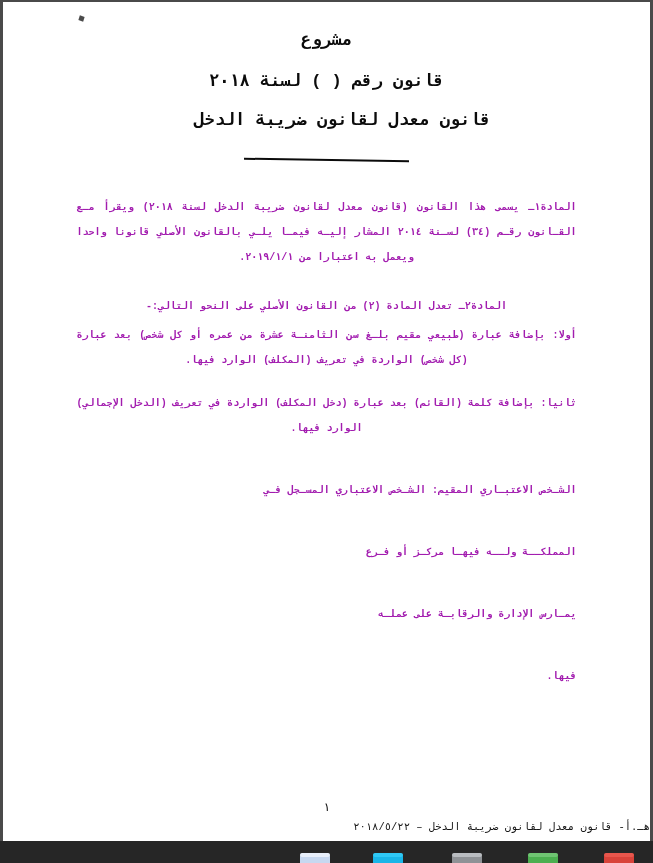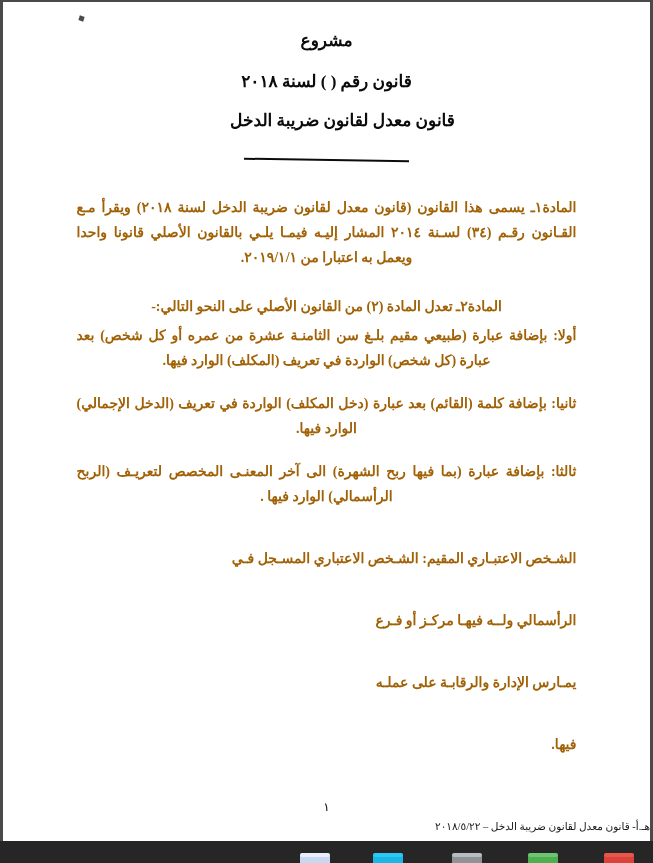--- a/index.html
+++ b/index.html
@@ -21,20 +21,21 @@
     left: 0;
     top: 0;
     width: 653px;
     height: 841px;
     background: #ffffff;
     box-sizing: border-box;
     border-left: 3px solid #4a4a4a;
     border-right: 3px solid #4a4a4a;
     border-top: 2px solid #4a4a4a;
     overflow: hidden;
+    font-family: Liberation Mono, monospace;
   }
 
   .speck {
     position: absolute;
     left: 76px;
     top: 14px;
     width: 5px;
     height: 5px;
     background: #2b2b2b;
     transform: rotate(18deg);
@@ -70,23 +71,23 @@
     transform: rotate(0.9deg);
   }
 
   
   .doc-body {
     margin: 0 auto;
     width: 500px;
     padding-top: 34px;
   }
   .para {
-    font-size: 14px;
+    font-size: 10px;
     font-weight: 700;
-    color: #a16207;
+    color: #a21caf;
     line-height: 25px;
     text-align: justify;
     text-align-last: center;
     margin: 0 0 4px 0;
     direction: rtl;
   }
   .para.gap-md { margin-bottom: 18px; }
   .para.gap-lg { margin-bottom: 24px; }
 
   .para.ragged {
@@ -165,26 +166,25 @@
   <div class="doc-body">
 
     <p class="para gap-lg">المادة١ـ يسمى هذا القانون (قانون معدل لقانون ضريبة الدخل لسنة ٢٠١٨) ويقرأ مـع القـانون رقـم (٣٤) لسـنة ٢٠١٤ المشار إليـه فيمـا يلـي بالقانون الأصلي قانونا واحدا ويعمل به اعتبارا من ٢٠١٩/١/١.</p>
 
     <p class="para">المادة٢ـ تعدل المادة (٢) من القانون الأصلي على النحو التالي:-</p>
 
     <p class="para gap-md">أولا: بإضافة عبارة (طبيعي مقيم بلـغ سن الثامنـة عشرة من عمره أو كل شخص) بعد عبارة (كل شخص) الواردة في تعريف (المكلف) الوارد فيها.</p>
 
     <p class="para gap-md">ثانيا: بإضافة كلمة (القائم) بعد عبارة (دخل المكلف) الواردة في تعريف (الدخل الإجمالي) الوارد فيها.</p>
 
-    <p class="para gap-lg">ثالثا: بإضافة عبارة (بما فيها ربح الشهرة) الى آخر المعنـى المخصص لتعريـف (الربح الرأسمالي) الوارد فيها .</p>
 
 
     <div class="para ragged">
       <span class="ln l1">الشـخص الاعتبـاري المقيم: الشـخص الاعتباري المسـجل فـي</span>
-      <span class="ln l2">الرأسمالي ولــه فيهـا مركـز أو فـرع</span>
+      <span class="ln l2">المملكــة ولــه فيهـا مركـز أو فـرع</span>
       <span class="ln l3">يمـارس الإدارة والرقابـة على عملـه</span>
       <span class="ln l4">فيها.</span>
     </div>
 
   </div>
 
   <div class="page-number">١</div>
 
   <div class="footer-note">هـ.أ- قانون معدل  لقانون ضريبة الدخل – ٢٠١٨/٥/٢٢</div>
 

